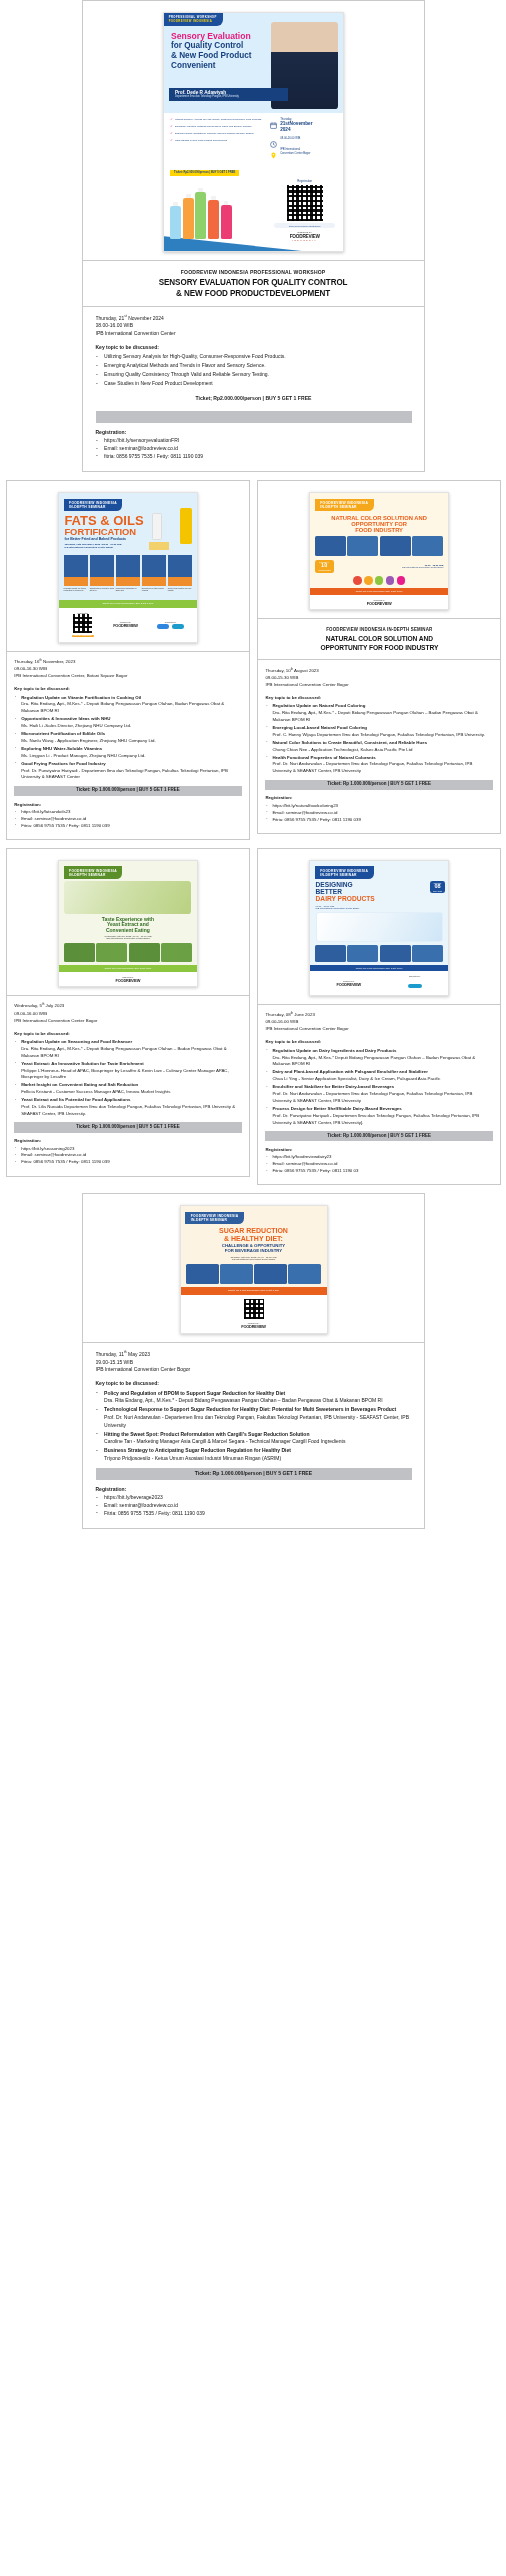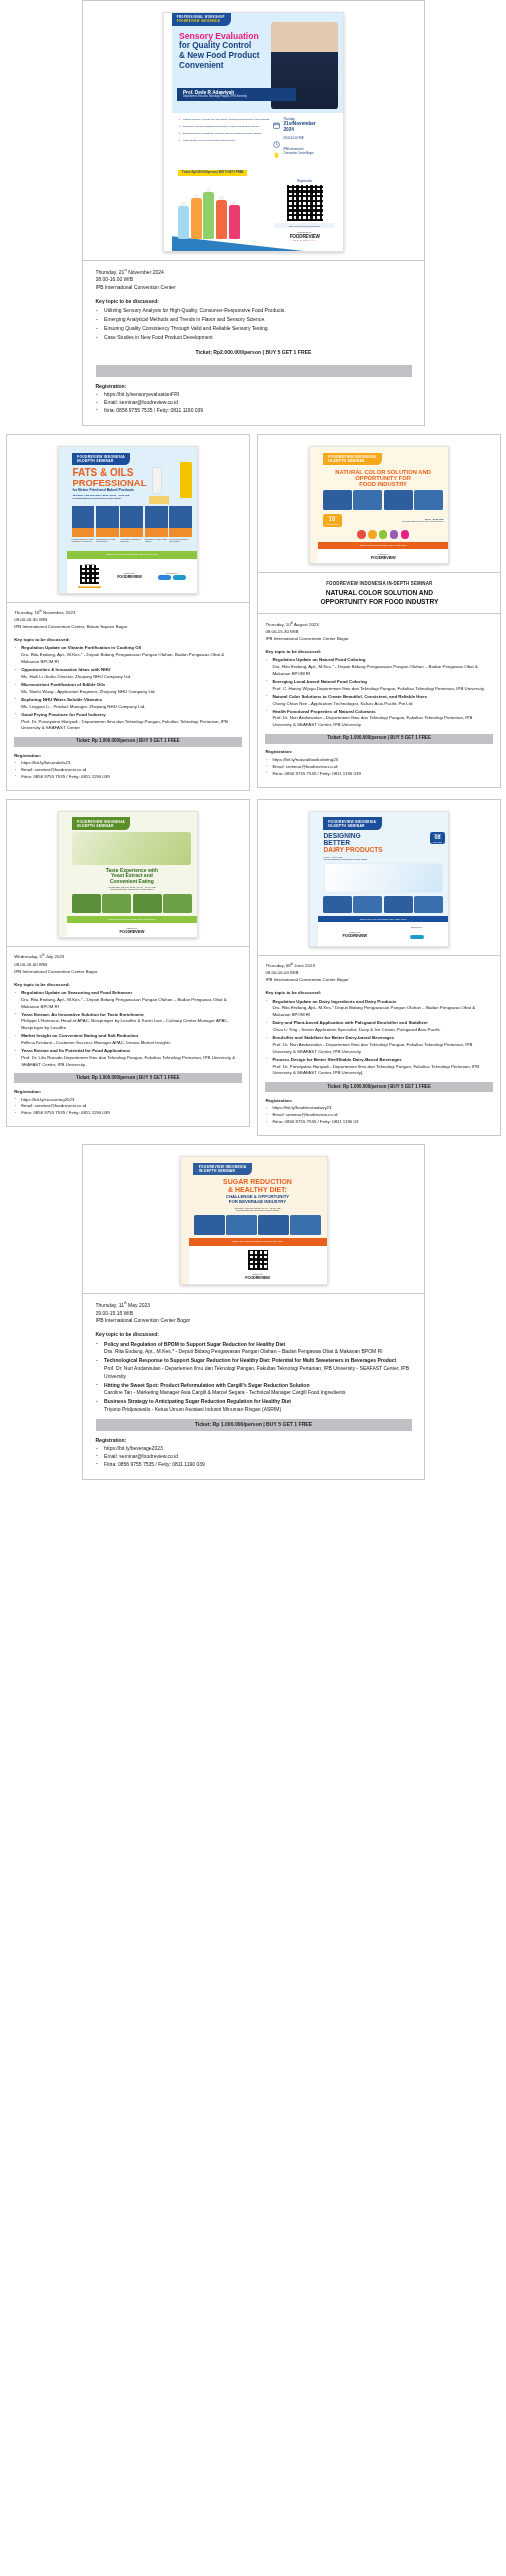--- a/index.html
+++ b/index.html
@@ -31,21 +31,20 @@
     border-bottom:0.8px solid #c9c9c9;
   }
   .poster {
     width:100%;
     max-width:187px;
     border:0.8px solid #e2e2e2;
     box-shadow:0 0.8px 3.1px rgba(0,0,0,.22);
     background:#fff;
     overflow:hidden;
     position:relative;
-    padding-left:8px;
   }
   .poster.p1 { max-width:181px; }
   .poster.small { max-width:140px; }
 
   
   .pbadge {
     font-size:3.3px; font-weight:bold; letter-spacing:0.3px;
     color:#fff; padding:2.3px 5.5px; display:inline-block;
     border-bottom-right-radius:5.5px;
   }
@@ -273,20 +272,27 @@
             <div class="p1-logo">
               <span>FOODREVIEW</span>
               <small>INDONESIA</small>
             </div>
           </div>
         </div>
 
       </div>
     </div>
 
+    <div class="title-block">
+      <div class="eyebrow">FOODREVIEW INDONESIA PROFESSIONAL WORKSHOP</div>
+      <div class="headline">
+        <div>SENSORY EVALUATION FOR QUALITY CONTROL</div>
+        <div>&amp; NEW FOOD PRODUCTDEVELOPMENT</div>
+      </div>
+    </div>
 
     <div class="body">
       <div class="meta">
         <div>Thursday, 21<sup>st</sup> November 2024</div>
         <div>08.00-16.00 WIB</div>
         <div>IPB International Convention Center</div>
       </div>
       <div class="kt">Key topic to be discussed:</div>
       <ul class="topics">
         <li><span class="t-sub">Utilizing Sensory Analysis for High-Quality, Consumer-Responsive Food Products.</span></li>
@@ -315,22 +321,22 @@
               <span>FOODREVIEW INDONESIA</span><br>
               <span>IN-DEPTH SEMINAR</span>
             </div>
           </div>
           <div style="padding:2.3px 5.5px 3.1px 5.5px;position:relative;">
             <div style="position:absolute;right:3.1px;top:-3.1px;width:45px;height:42px;">
               <div style="position:absolute;right:1.6px;top:0;width:12.5px;height:36px;background:#f5c400;border-radius:1.6px;"></div>
               <div style="position:absolute;left:3.1px;top:4.7px;width:10px;height:26.5px;background:#f3f3f3;border:0.8px solid #ddd;border-radius:1.6px;"></div>
               <div style="position:absolute;left:0;bottom:0;width:20px;height:8.6px;background:#f2d06b;"></div>
             </div>
-            <div class="p2-title" style="font-size:10px;">FATS &amp; OILS</div>
-            <div class="p2-title" style="font-size:9.4px;">PROFESSIONAL</div>
+            <div class="p2-title" style="font-size:13px;">FATS &amp; OILS</div>
+            <div class="p2-title" style="font-size:9.4px;">FORTIFICATION</div>
             <div style="font-size:3.6px;color:#17407f;font-weight:bold;margin-top:0.8px;">for Better Fried and Baked Products</div>
             <div style="font-size:2.4px;color:#17407f;font-weight:bold;margin-top:2.3px;">Thursday, 16th November, 2023 | 08.30 - 16.30 WIB</div>
             <div style="font-size:2.4px;color:#17407f;font-weight:bold;">IPB International Convention Center Bogor</div>
           </div>
           <div class="p2-faces">
             <div class="face">
                 <div class="ph"></div>
                 <div class="nm"></div>
                 <div class="cp">Regulation Update on Vitamin Fortification in Cooking Oil</div>
               </div>

